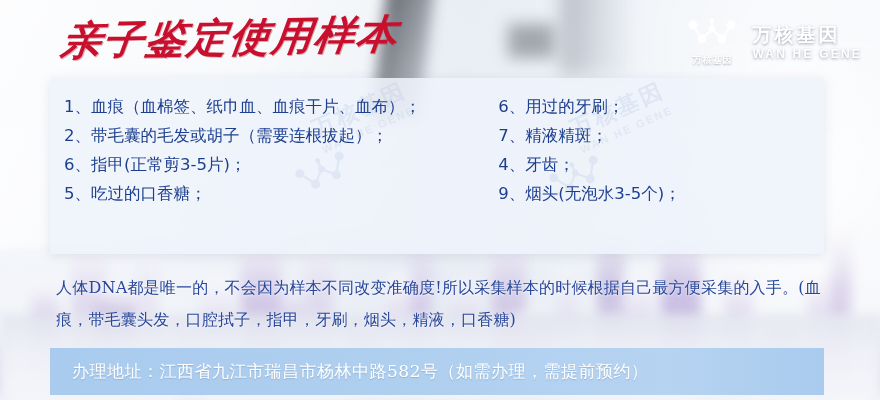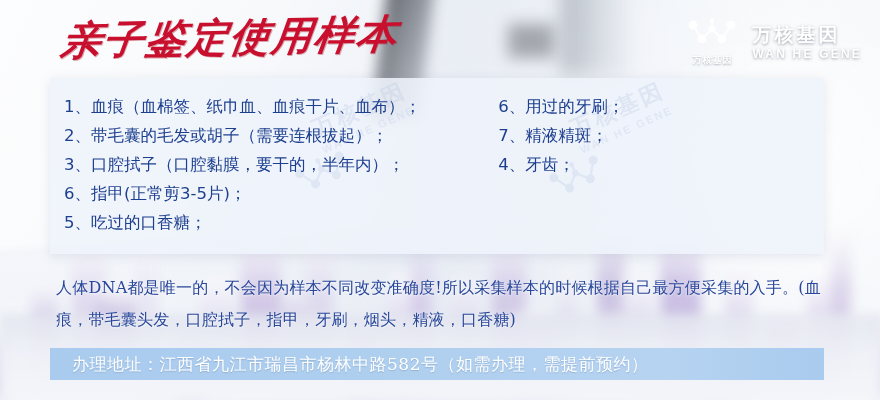--- a/index.html
+++ b/index.html
@@ -223,21 +223,21 @@
     line-height: 32px;
     font-family: "DejaVu Serif", "Liberation Serif", serif;
     text-shadow: 0 1px 2px rgba(255,255,255,.75);
     letter-spacing: .2px;
   }
 
   
   .addr {
     position: absolute;
     left: 50px; top: 348px;
-    width: 774px; height: 32px;
+    width: 774px; height: 47px;
     background: linear-gradient(90deg, #a9cbee 0%, #afcfef 45%, #b6d3f1 80%, #a9cbee 100%);
     display: flex;
     align-items: center;
     padding-left: 22px;
     box-sizing: border-box;
   }
   .addr-text {
     color: #ffffff;
     font-size: 17px;
     letter-spacing: .5px;
@@ -367,28 +367,28 @@
             <circle cx="45" cy="7" r="4"></circle>
             <circle cx="26" cy="3" r="2.2"></circle>
         </g>
       </svg>
     </span>
 
     <div class="panel-inner">
       <div class="col col-left" id="col-left">
           <div class="li">1、血痕（血棉签、纸巾血、血痕干片、血布）；</div>
           <div class="li">2、带毛囊的毛发或胡子（需要连根拔起）；</div>
-          <div class="li">3、口腔拭子（口腔黏膜，要干的，半年内）；</div>
           <div class="li">6、指甲(正常剪3-5片)；</div>
           <div class="li">5、吃过的口香糖；</div>
         </div>
       <div class="col col-right" id="col-right">
           <div class="li">6、用过的牙刷；</div>
           <div class="li">7、精液精斑；</div>
           <div class="li">4、牙齿；</div>
+          <div class="li">9、烟头(无泡水3-5个)；</div>
         </div>
     </div>
   </div>
 
   <div class="para">人体DNA都是唯一的，不会因为样本不同改变准确度!所以采集样本的时候根据自己最方便采集的入手。(血痕，带毛囊头发，口腔拭子，指甲，牙刷，烟头，精液，口香糖)</div>
 
   <div class="addr">
     <span class="addr-text">办理地址：江西省九江市瑞昌市杨林中路582号（如需办理，需提前预约）</span>
   </div>
 

